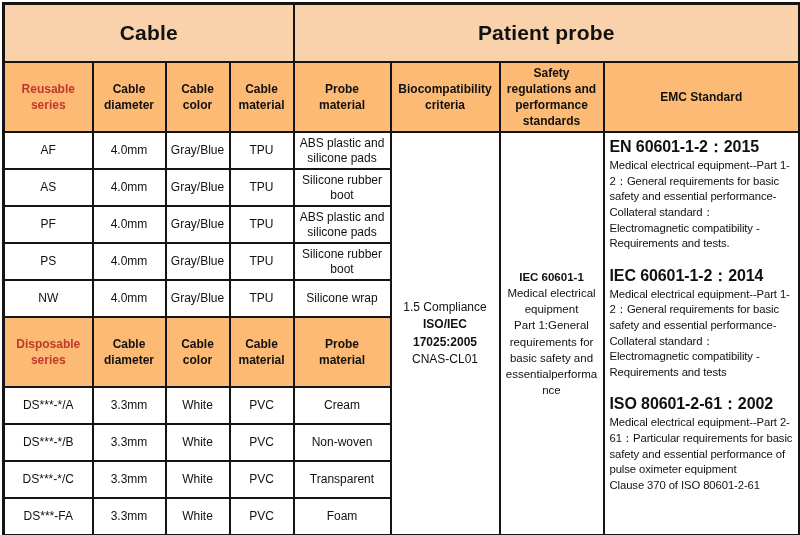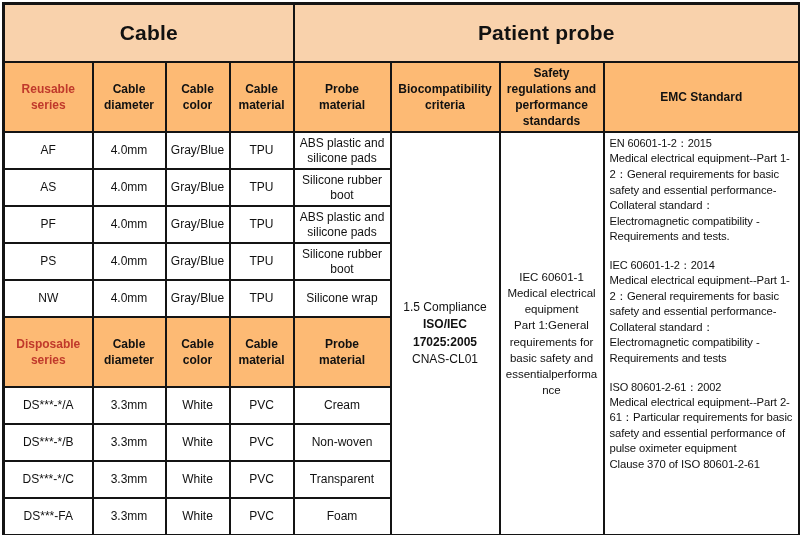--- a/index.html
+++ b/index.html
@@ -54,34 +54,34 @@
     line-height: 1.45;
   }
   td.bio-cell .b { font-weight: bold; }
 
   td.safety-cell {
     font-size: 11.5px;
     line-height: 1.4;
     overflow-wrap: break-word;
     word-break: break-word;
   }
-  td.safety-cell .b { font-weight: normal; }
+  td.safety-cell .b { font-weight: bold; }
   td.safety-cell .pre { white-space: pre-line; }
 
   td.emc-cell {
     text-align: left;
     vertical-align: top;
     padding: 3px 5px;
     font-size: 11.3px;
     line-height: 1.38;
     letter-spacing: -0.1px;
   }
   .emc-block { margin-bottom: 13px; }
   .emc-block:last-child { margin-bottom: 0; }
-  .emc-title { font-weight: normal; font-size: 11px; }
+  .emc-title { font-weight: bold; font-size: 16px; }
   .emc-body { white-space: pre-line; }
 </style>
 </head>
 <body>
 
 <table class="spec">
   <colgroup>
     <col style="width:89px">
       <col style="width:73px">
       <col style="width:64px">

